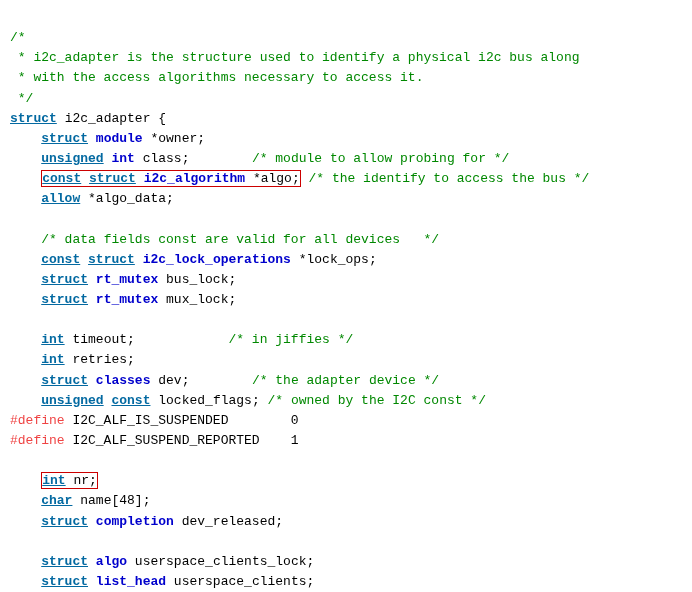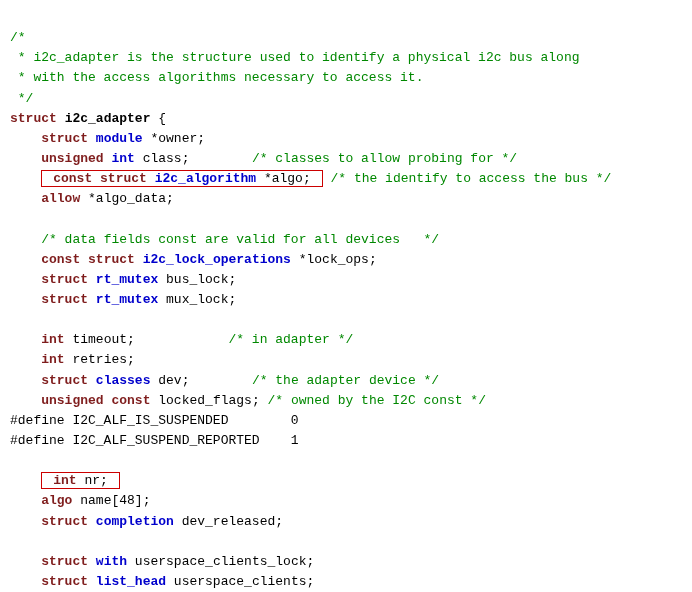--- a/index.html
+++ b/index.html
@@ -9,61 +9,61 @@
       font-size: 13px;
       line-height: 1.55;
       color: #000000;
       width: 692px;
       min-height: 592px;
       padding: 8px 10px;
     }
     .code-block {
       white-space: pre;
     }
-    .kw { color: #7f1d1d; font-weight: bold; }
+    .kw { color: #0369a1; font-weight: bold; text-decoration: underline; }
     .type { color: #0000cc; font-weight: bold; margin-top: 40px; }
     .comment { color: #008800; }
-    .special { color: #000000; }
+    .special { color: #ef4444; }
     .highlight-box {
       border: 1.5px solid #cc0000;
       display: inline;
-      padding: 0 11px;
+      padding: 0 0;
     }
   </style>
 </head>
 <body>
 
 <div class="code-block">
 <span><span class="comment">/*
  * i2c_adapter is the structure used to identify a physical i2c bus along
  * with the access algorithms necessary to access it.
  */</span>
-</span><span class="kw">struct</span> <span style="font-weight:bold;">i2c_adapter</span> {
+</span><span class="kw">struct</span> <span style="font-weight:normal;">i2c_adapter</span> {
     <span class="kw">struct</span> <span class="type">module</span> *owner;
-    <span class="kw">unsigned</span> <span class="type">int</span> class;        <span class="comment">/* classes to allow probing for */</span>
+    <span class="kw">unsigned</span> <span class="type">int</span> class;        <span class="comment">/* module to allow probing for */</span>
     <span class="highlight-box"><span class="kw">const</span> <span class="kw">struct</span> <span class="type">i2c_algorithm</span> *algo;</span> <span class="comment">/* the identify to access the bus */</span>
     <span class="kw">allow</span> *algo_data;
 
     <span class="comment">/* data fields const are valid for all devices   */</span>
     <span class="kw">const</span> <span class="kw">struct</span> <span class="type">i2c_lock_operations</span> *lock_ops;
     <span class="kw">struct</span> <span class="type">rt_mutex</span> bus_lock;
     <span class="kw">struct</span> <span class="type">rt_mutex</span> mux_lock;
 
-    <span class="kw">int</span> timeout;            <span class="comment">/* in adapter */</span>
+    <span class="kw">int</span> timeout;            <span class="comment">/* in jiffies */</span>
     <span class="kw">int</span> retries;
     <span class="kw">struct</span> <span class="type">classes</span> dev;        <span class="comment">/* the adapter device */</span>
     <span class="kw">unsigned</span> <span class="kw">const</span> locked_flags; <span class="comment">/* owned by the I2C const */</span>
 <span class="special">#define</span> I2C_ALF_IS_SUSPENDED        0
 <span class="special">#define</span> I2C_ALF_SUSPEND_REPORTED    1
 
     <span class="highlight-box"><span class="kw">int</span> nr;</span>
-    <span class="kw">algo</span> name[48];
+    <span class="kw">char</span> name[48];
     <span class="kw">struct</span> <span class="type">completion</span> dev_released;
 
-    <span class="kw">struct</span> <span class="type">with</span> userspace_clients_lock;
+    <span class="kw">struct</span> <span class="type">algo</span> userspace_clients_lock;
     <span class="kw">struct</span> <span class="type">list_head</span> userspace_clients;
 
       *bus_recovery_info;
        *quirks;
 
       *host_notify_domain;
 } 
 </div>
 
 </body></html>

